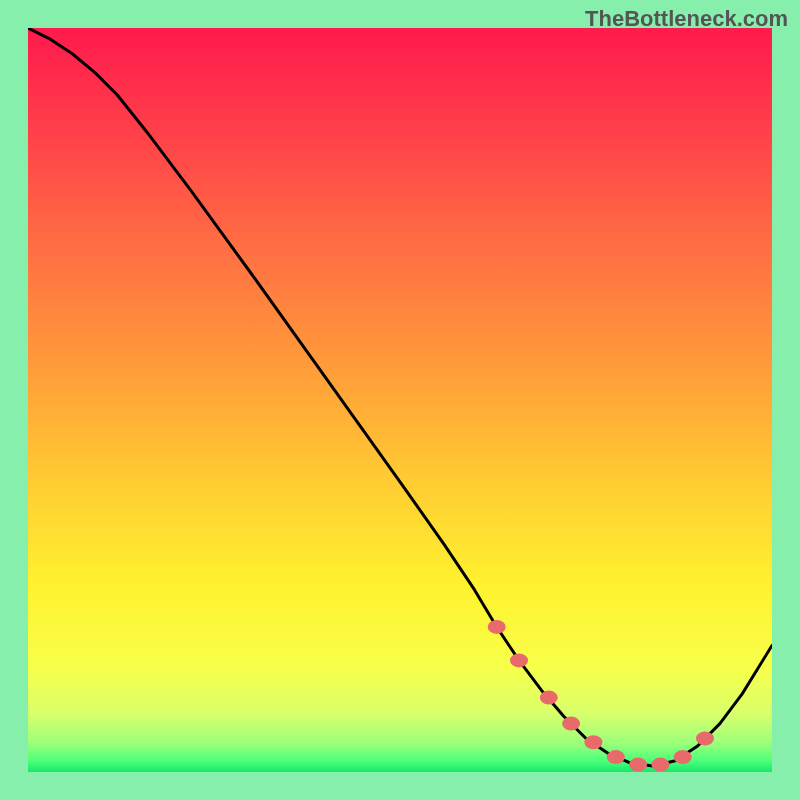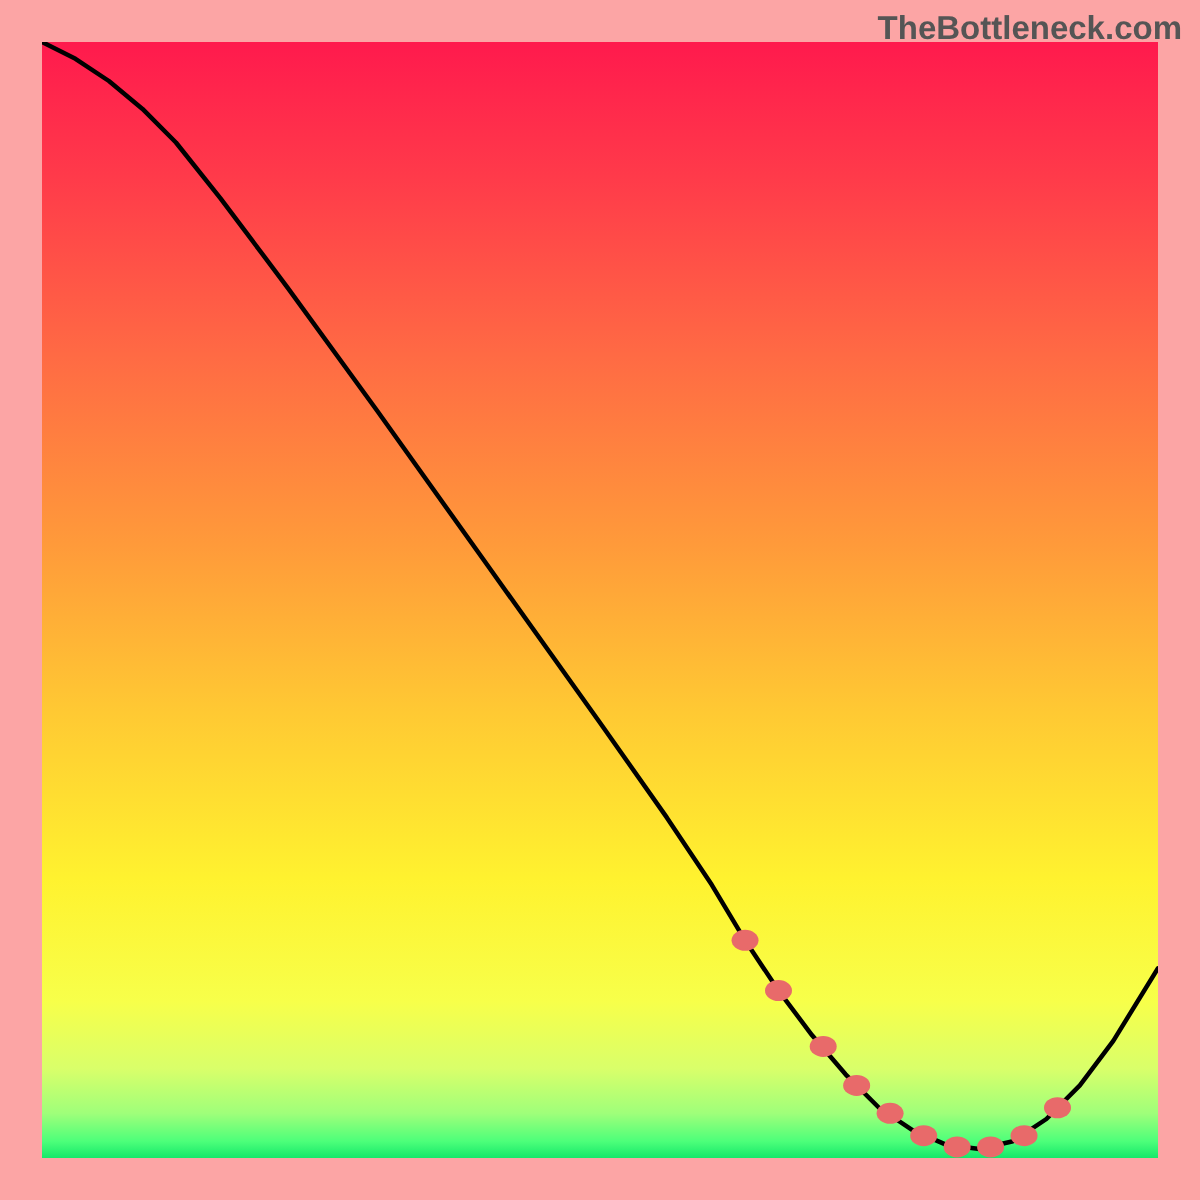--- a/index.html
+++ b/index.html
@@ -1,20 +1,20 @@
 <!DOCTYPE html>
 <html><head>
 <meta charset="utf-8">
 <style>
   * { margin: 0; padding: 0; box-sizing: border-box; }
   html, body { width: 800px; height: 800px; overflow: hidden; background: #000; }
   .container {
     width: 800px;
     height: 800px;
-    background: #fca5a5;
+    background: #86efac;
     position: relative;
   }
   .watermark {
     position: absolute;
     top: 6px;
     right: 12px;
     font-family: Arial, Helvetica, sans-serif;
     font-size: 22px;
     font-weight: 600;
     color: #555;

